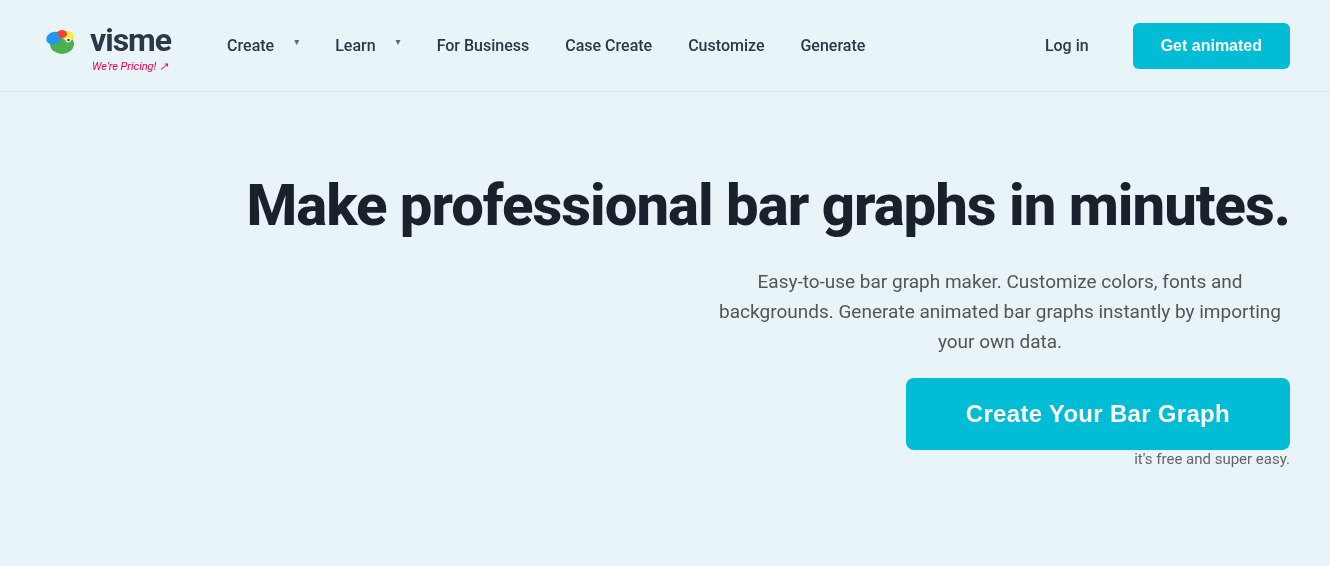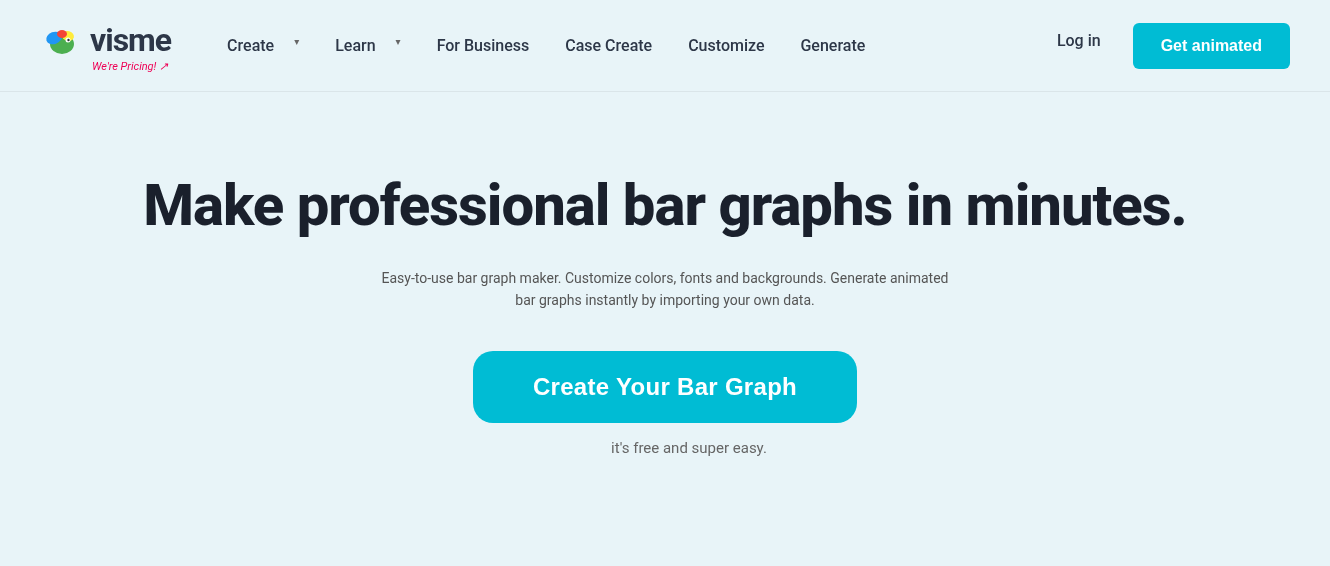--- a/index.html
+++ b/index.html
@@ -82,21 +82,22 @@
       white-space: nowrap;
     }
 
     .chevron {
       font-size: 10px;
       color: #666;
     }
 
     .nav-actions {
       display: flex;
-      gap: 16px;
+      align-items: center;
+      gap: 28px;
     }
 
     .login-btn {
       font-size: 16px;
       color: #2d3748;
       font-weight: 500;
       cursor: pointer;
       padding: 8px 16px;
       text-decoration: none;
     }
@@ -110,53 +111,53 @@
       font-size: 16px;
       font-weight: 600;
       cursor: pointer;
       white-space: nowrap;
     }
 
     
     .hero {
       display: flex;
       flex-direction: column;
-      align-items: center;
+      align-items: flex-end;
       text-align: center;
       padding: 80px 40px 60px;
     }
 
     .hero-title {
       font-size: 58px;
       font-weight: 800;
       color: #1a202c;
       line-height: 1.15;
       max-width: 1100px;
       margin-bottom: 28px;
       letter-spacing: -1px;
     }
 
     .hero-subtitle {
-      font-size: 14px;
+      font-size: 19px;
       color: #555;
       max-width: 580px;
       line-height: 1.6;
-      margin-bottom: 40px;
+      margin-bottom: 20px;
     }
 
     .cta-button {
       background: #00bcd4;
       color: white;
       border: none;
       padding: 22px 60px;
-      border-radius: 20px;
+      border-radius: 8px;
       font-size: 24px;
       font-weight: 600;
       cursor: pointer;
-      margin-bottom: 16px;
+      margin-bottom: 0;
       letter-spacing: 0.3px;
     }
 
     .free-label {
       font-size: 15px;
       color: #666;
       margin-left: 48px;
     }
 
     

